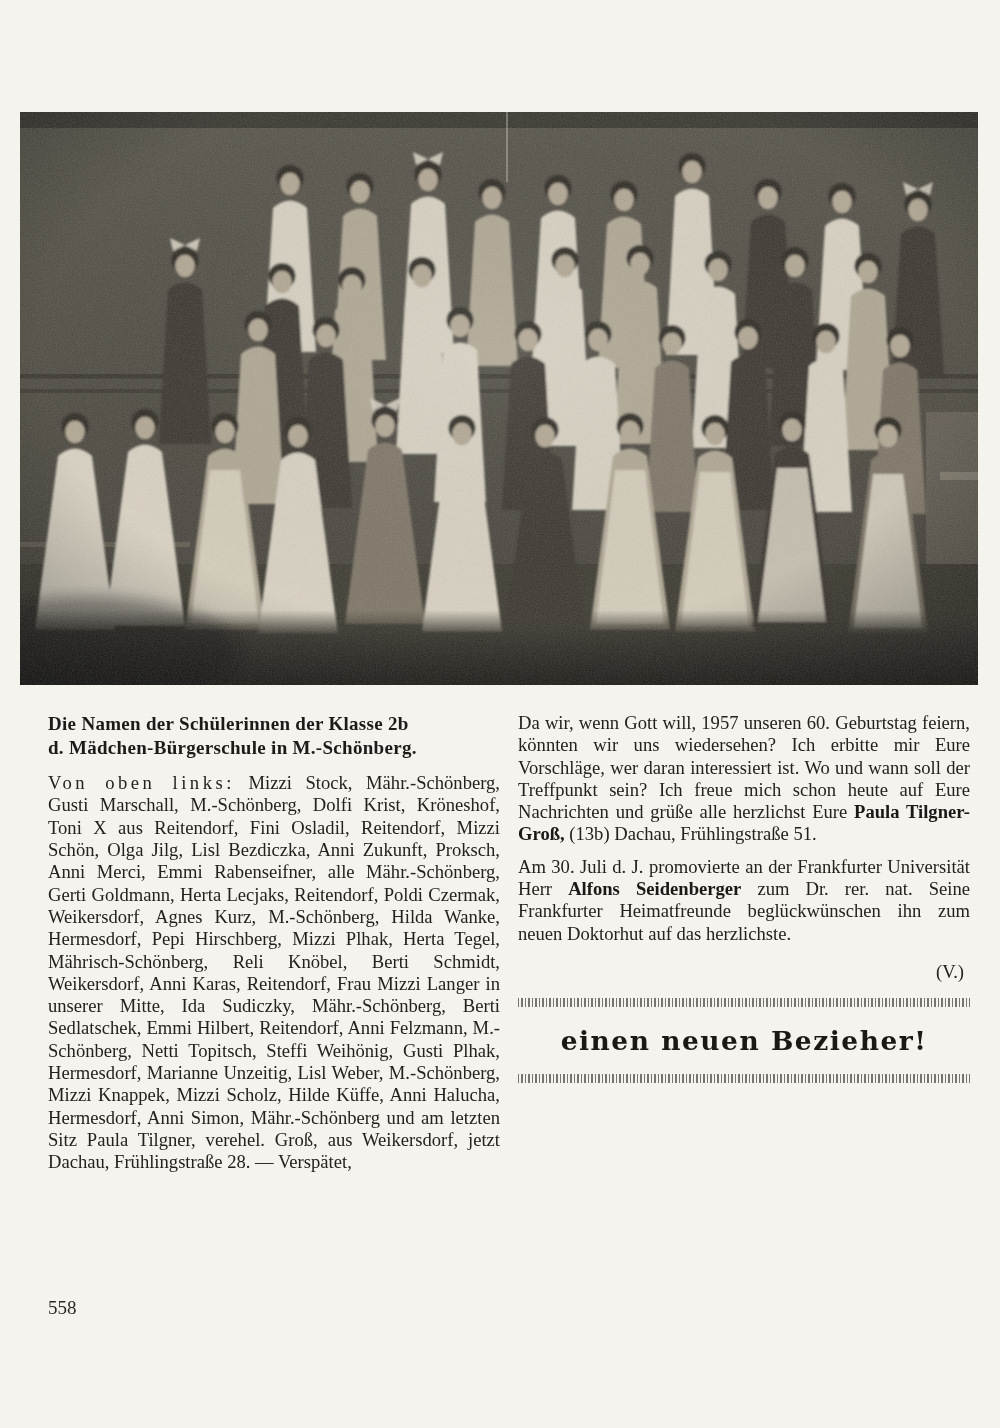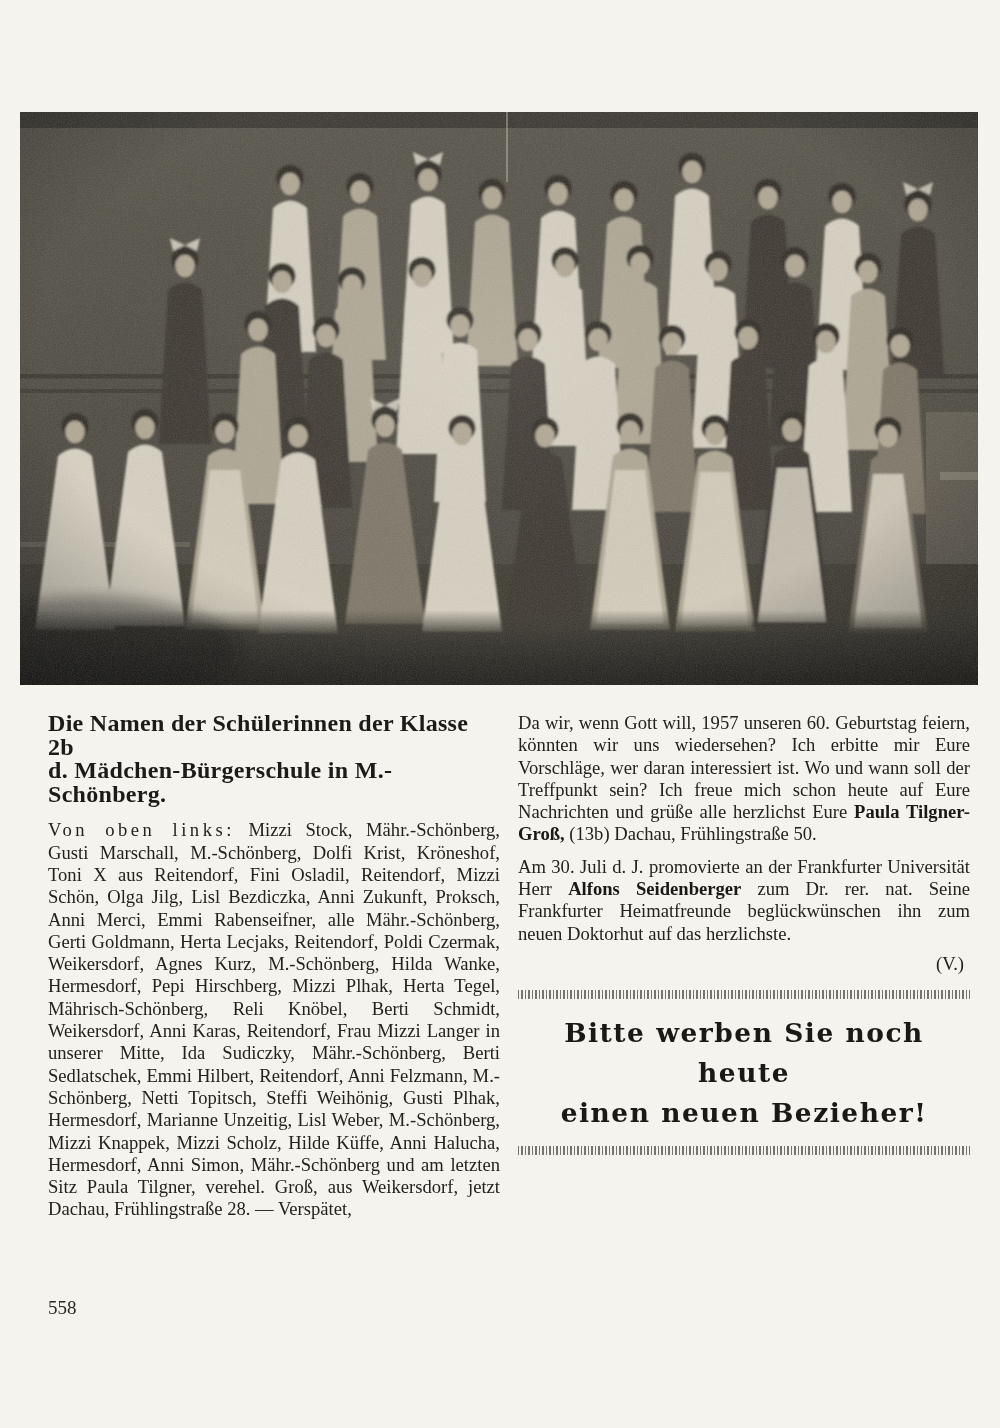--- a/index.html
+++ b/index.html
@@ -17,21 +17,21 @@
   .photo-wrap svg{display:block;width:100%;height:100%;}
   .col{
     position:absolute;top:712px;width:452px;
     font-size:18.6px;line-height:22.3px;
     text-align:justify;
     hyphens:auto;-webkit-hyphens:auto;
   }
   .col-left{left:48px;}
   .col-right{left:518px;}
   .heading{
-    font-weight:bold;font-size:24px;line-height:23.6px;
+    font-weight:bold;font-size:19px;line-height:23.6px;
     text-align:left;color:#1d1b17;
     margin-bottom:13px;
     letter-spacing:.3px;
   }
   .leadin{letter-spacing:3.5px;}
   .para{margin:0 0 10px 0;}
   .para:last-child{margin-bottom:16px;}
   .sig{text-align:right;margin:0 6px 0 0;}
   .tickrule{
     height:9px;margin-top:15px;
@@ -323,25 +323,24 @@
 
 <div class="col col-left">
   <div class="heading">
     <div>Die Namen der Schülerinnen der Klasse 2b</div>
     <div>d. Mädchen-Bürgerschule in M.-Schönberg.</div>
   </div>
   <p class="para"><span class="leadin">Von oben links:</span><span> Mizzi Stock, Mähr.-Schönberg, Gusti Marschall, M.-Schönberg, Dolfi Krist, Kröneshof, Toni X aus Reitendorf, Fini Osladil, Reitendorf, Mizzi Schön, Olga Jilg, Lisl Bezdiczka, Anni Zukunft, Proksch, Anni Merci, Emmi Rabenseifner, alle Mähr.-Schönberg, Gerti Goldmann, Herta Lecjaks, Reitendorf, Poldi Czermak, Weikersdorf, Agnes Kurz, M.-Schönberg, Hilda Wanke, Hermesdorf, Pepi Hirschberg, Mizzi Plhak, Herta Tegel, Mährisch-Schönberg, Reli Knöbel, Berti Schmidt, Weikersdorf, Anni Karas, Reitendorf, Frau Mizzi Langer in unserer Mitte, Ida Sudiczky, Mähr.-Schönberg, Berti Sedlatschek, Emmi Hilbert, Reitendorf, Anni Felzmann, M.-Schönberg, Netti Topitsch, Steffi Weihönig, Gusti Plhak, Hermesdorf, Marianne Unzeitig, Lisl Weber, M.-Schönberg, Mizzi Knappek, Mizzi Scholz, Hilde Küffe, Anni Halucha, Hermesdorf, Anni Simon, Mähr.-Schönberg und am letzten Sitz Paula Tilgner, verehel. Groß, aus Weikersdorf, jetzt Dachau, Frühlingstraße 28. — Verspätet,</span></p>
 </div>
 
 <div class="col col-right">
-  <p class="para"><span>Da wir, wenn Gott will, 1957 unseren 60. Geburtstag feiern, könnten wir uns wiedersehen? Ich erbitte mir Eure Vorschläge, wer daran interessiert ist. Wo und wann soll der Treffpunkt sein? Ich freue mich schon heute auf Eure Nachrichten und grüße alle herzlichst Eure </span><b>Paula Tilgner-Groß,</b><span> (13b) Dachau, Frühlingstraße 50.</span></p>
-  <p class="para" style="margin-bottom:8px"><span>Am 30. Juli d. J. promovierte an der Frankfurter Universität Herr </span><b>Alfons Seidenberger</b><span> zum Dr. rer. nat. Seine Frankfurter Heimatfreunde beglückwünschen ihn zum neuen Doktorhut auf das herzlichste.</span></p>
+  <p class="para"><span>Da wir, wenn Gott will, 1957 unseren 60. Geburtstag feiern, könnten wir uns wiedersehen? Ich erbitte mir Eure Vorschläge, wer daran interessiert ist. Wo und wann soll der Treffpunkt sein? Ich freue mich schon heute auf Eure Nachrichten und grüße alle herzlichst Eure </span><b>Paula Tilgner-Groß,</b><span> (13b) Dachau, Frühlingstraße 51.</span></p>
+  <p class="para" style="margin-bottom:16px"><span>Am 30. Juli d. J. promovierte an der Frankfurter Universität Herr </span><b>Alfons Seidenberger</b><span> zum Dr. rer. nat. Seine Frankfurter Heimatfreunde beglückwünschen ihn zum neuen Doktorhut auf das herzlichste.</span></p>
   <p class="para sig">(V.)</p>
 
   <div class="tickrule"></div>
   <div class="ad">
-    <div>Bitte werben Sie noch heute</div>
     <div>einen neuen Bezieher!</div>
   </div>
   <div class="tickrule bottom"></div>
 </div>
 
 <div class="pagenum">558</div>
 
 </body></html>

